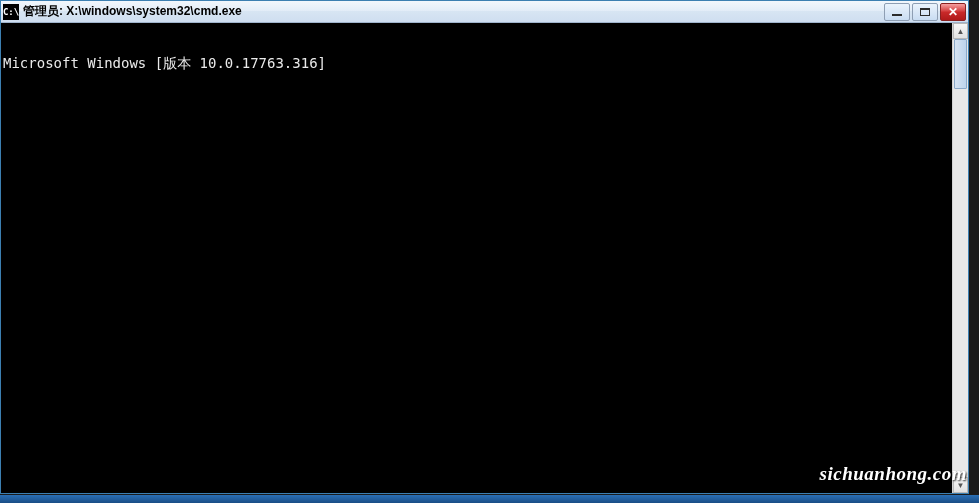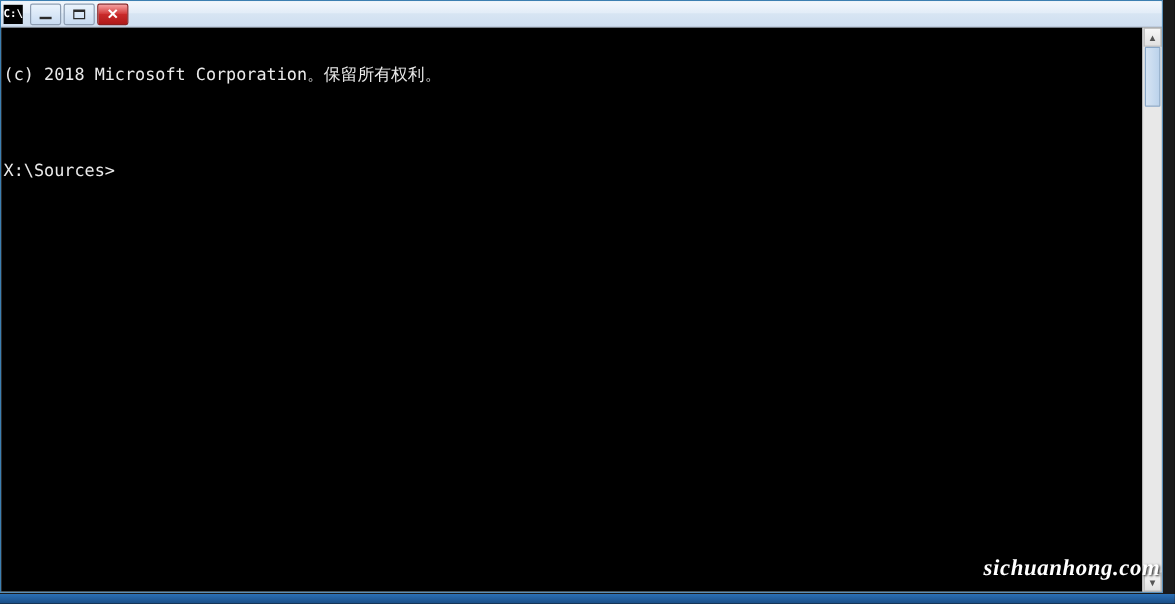--- a/index.html
+++ b/index.html
@@ -173,37 +173,37 @@
       height: 8px;
       background: linear-gradient(to bottom, #2a6fb5, #1a4d85);
     }
   </style>
 </head>
 <body>
 
 <div class="window">
   <div class="titlebar">
     <div class="titlebar-icon">C:\</div>
+    <div class="titlebar-title">管理员: X:\windows\system32\cmd.exe</div>
     <div class="window-controls">
       <div class="win-btn min">
         <div class="min-glyph"></div>
       </div>
       <div class="win-btn max">
         <div class="max-glyph"></div>
       </div>
       <div class="win-btn close">
         <span class="close-glyph">✕</span>
       </div>
     </div>
   </div>
 
   <div class="terminal">
-    <span class="terminal-line">(c) 2018 Microsoft Corporation。保留所有权利。</span>
+    <span class="terminal-line">Microsoft Windows [版本 10.0.17763.316]</span>
     <span class="terminal-line"></span>
-    <span class="terminal-line">X:\Sources&gt;</span>
   </div>
 
   <div class="scrollbar">
     <div class="scroll-btn">
       <span>▲</span>
     </div>
     <div class="scroll-track">
       <div class="scroll-thumb"></div>
     </div>
     <div class="scroll-btn">

